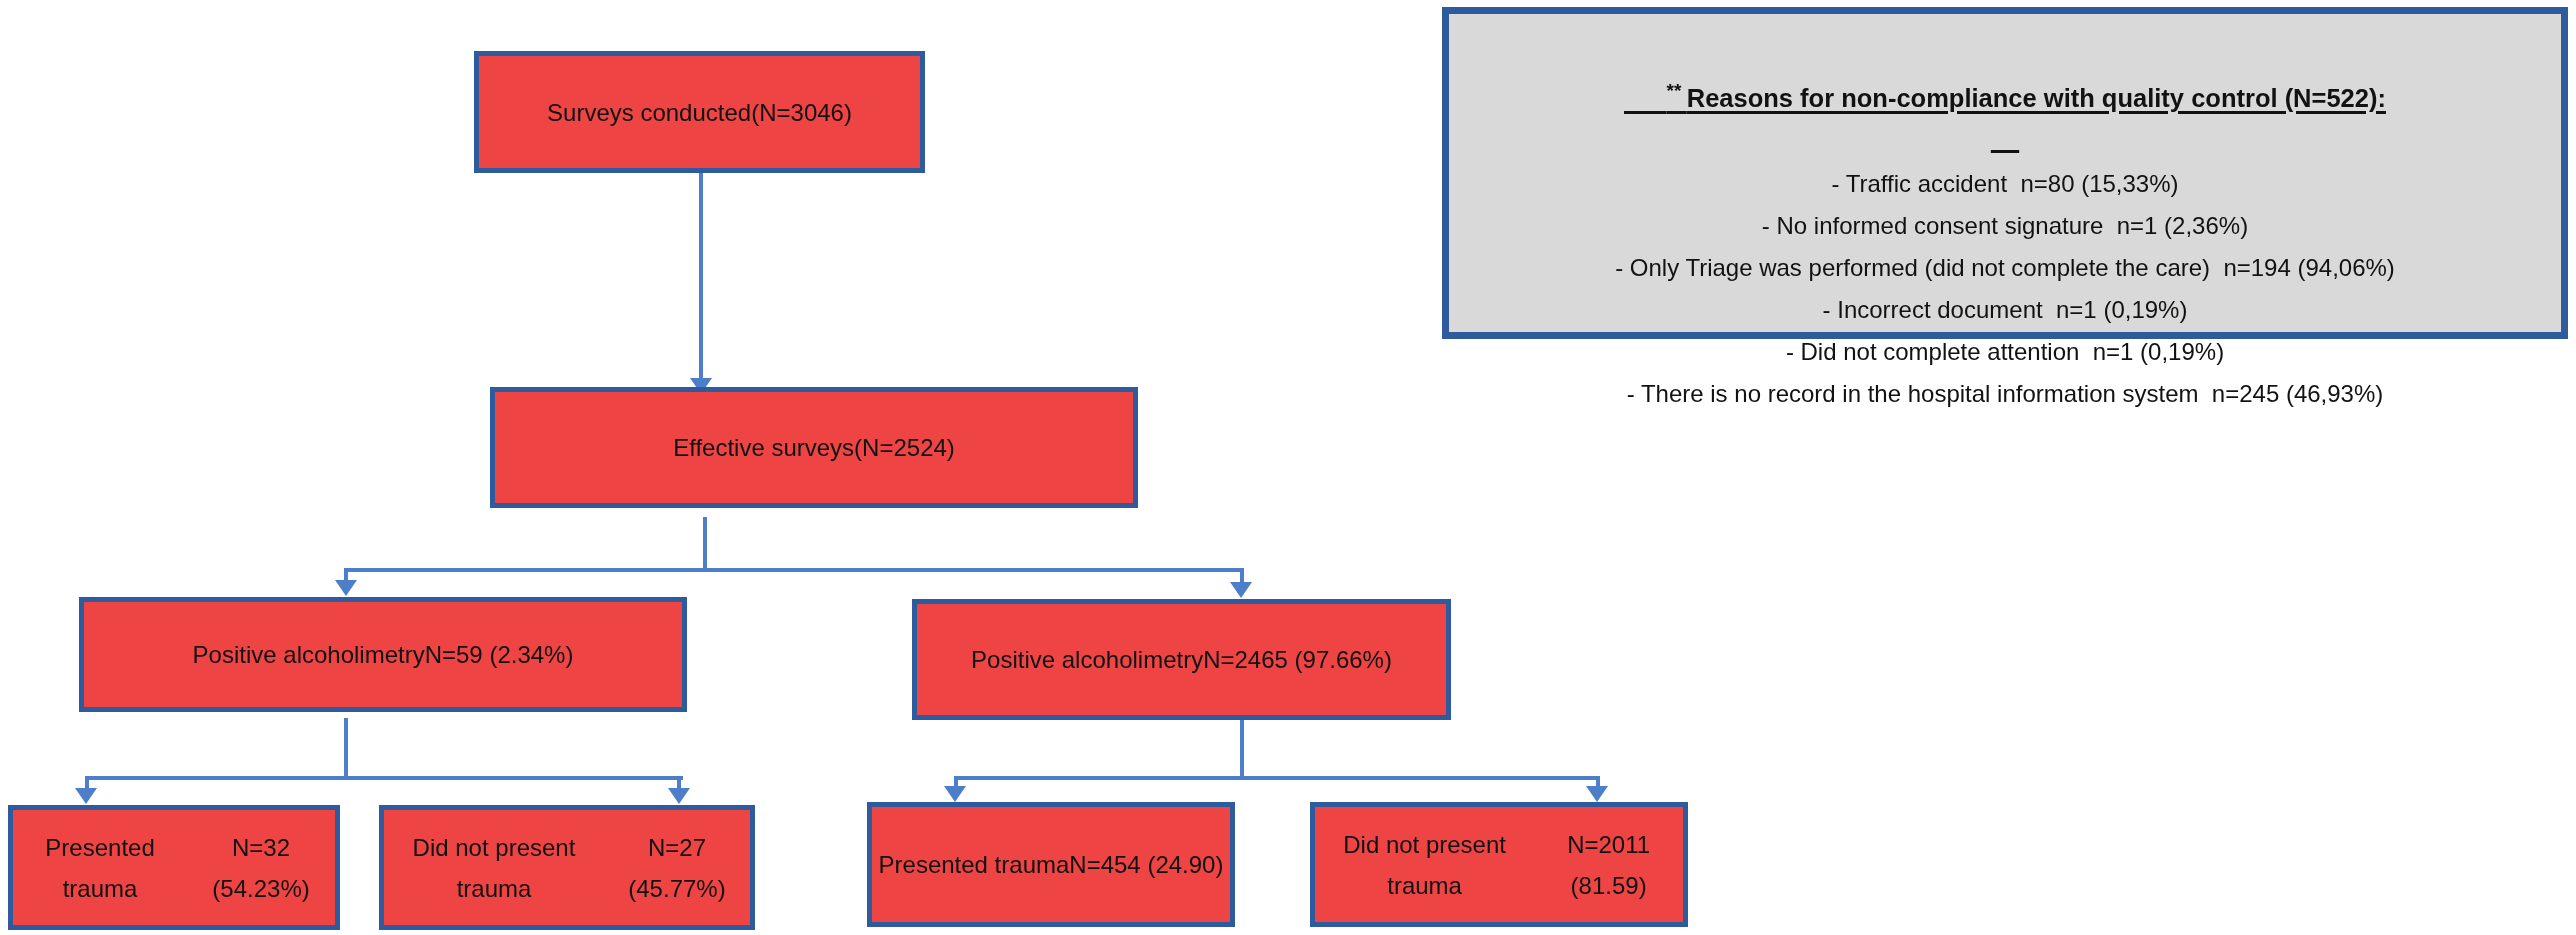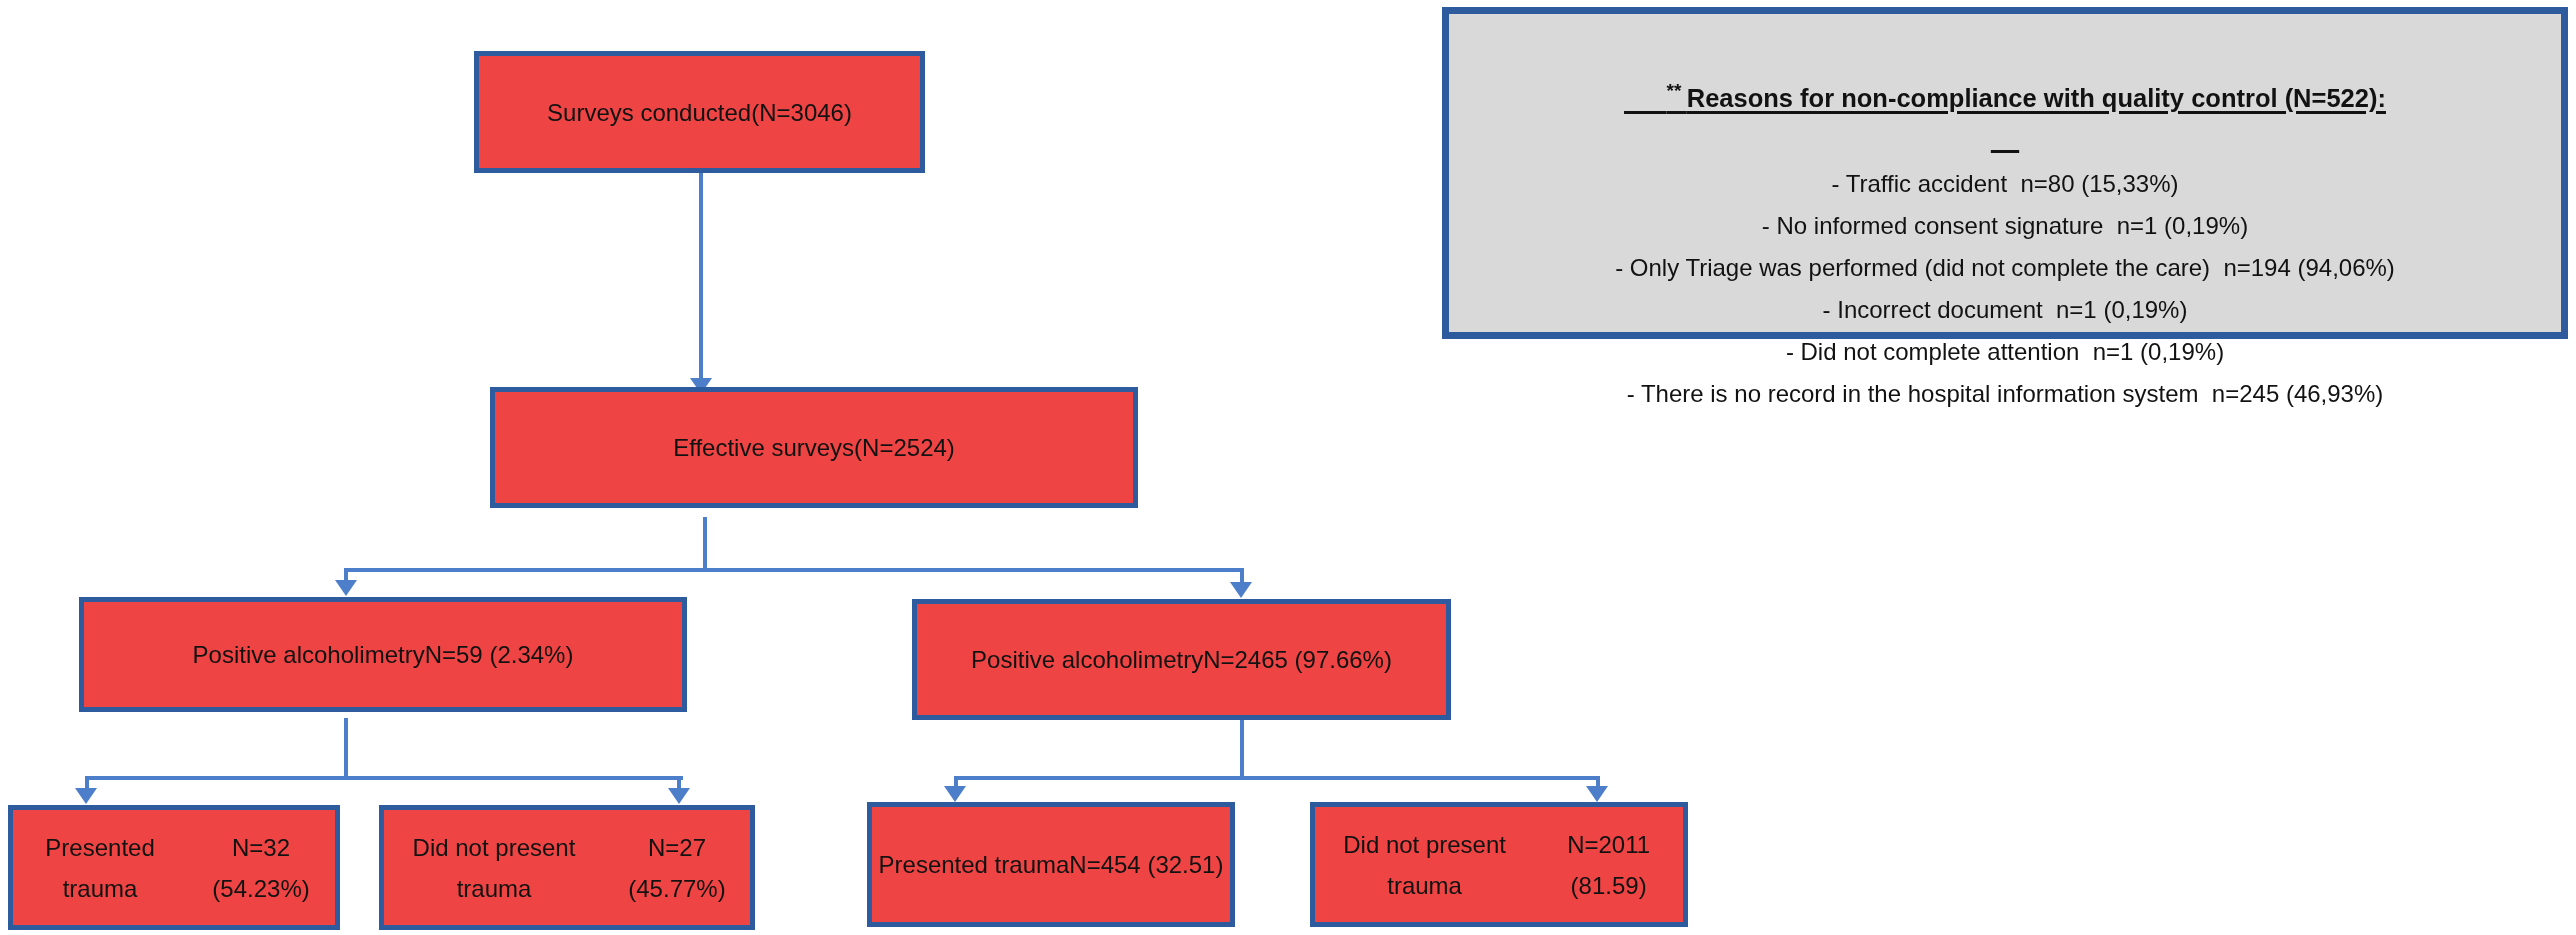--- a/index.html
+++ b/index.html
@@ -166,35 +166,35 @@
     <div>N=32 (54.23%)</div>
   </div>
 
   <div class="node" id="node-pos-no-trauma">
     <div>Did not present trauma</div>
     <div>N=27 (45.77%)</div>
   </div>
 
   <div class="node" id="node-neg-trauma">
     <div>Presented trauma</div>
-    <div>N=454 (32.51)</div>
+    <div>N=454 (24.90)</div>
   </div>
 
   <div class="node" id="node-neg-no-trauma">
     <div>Did not present trauma</div>
     <div>N=2011 (81.59)</div>
   </div>
 
   <div id="reasons-note">
     <div class="note-title">
       <span class="sup">** </span><span>Reasons for non-compliance with quality control (N=522):</span>
     </div>
     <div class="note-items">
       <div class="note-item">- Traffic accident  n=80 (15,33%)</div>
-      <div class="note-item">- No informed consent signature  n=1 (0,19%)</div>
+      <div class="note-item">- No informed consent signature  n=1 (2,36%)</div>
       <div class="note-item">- Only Triage was performed (did not complete the care)  n=194 (94,06%)</div>
       <div class="note-item">- Incorrect document  n=1 (0,19%)</div>
       <div class="note-item">- Did not complete attention  n=1 (0,19%)</div>
       <div class="note-item">- There is no record in the hospital information system  n=245 (46,93%)</div>
     </div>
   </div>
 
 </div>
 
 

